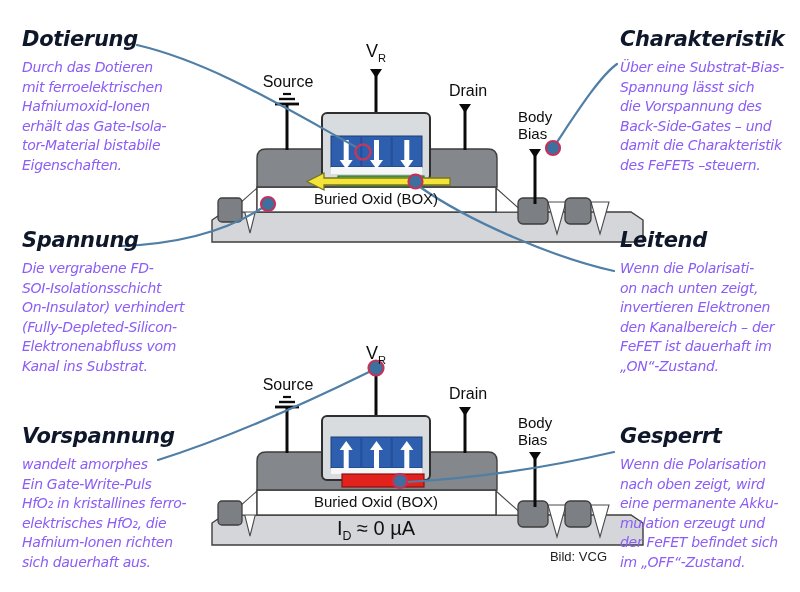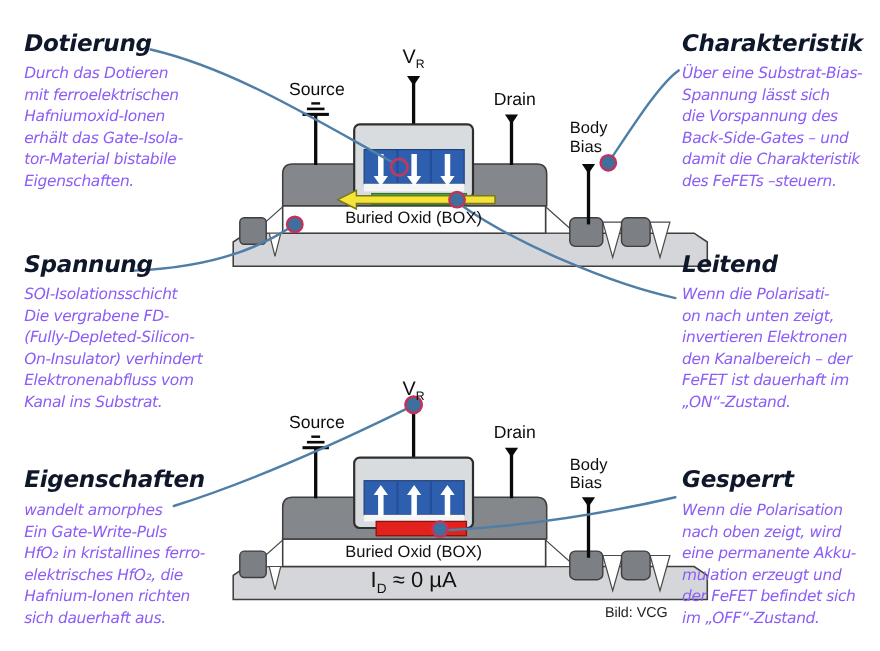--- a/index.html
+++ b/index.html
@@ -153,30 +153,30 @@
     <div class="bline">Durch das Dotieren</div>
     <div class="bline">mit ferroelektrischen</div>
     <div class="bline">Hafniumoxid-Ionen</div>
     <div class="bline">erhält das Gate-Isola-</div>
     <div class="bline">tor-Material bistabile</div>
     <div class="bline">Eigenschaften.</div>
   </div>
 
   <div class="callout" style="left:22px;top:228px;">
     <div class="ttl">Spannung</div>
+    <div class="bline">Die vergrabene FD-</div>
     <div class="bline">SOI-Isolationsschicht</div>
-    <div class="bline">Die vergrabene FD-</div>
+    <div class="bline">On-Insulator) verhindert</div>
     <div class="bline">(Fully-Depleted-Silicon-</div>
-    <div class="bline">On-Insulator) verhindert</div>
     <div class="bline">Elektronenabfluss vom</div>
     <div class="bline">Kanal ins Substrat.</div>
   </div>
 
   <div class="callout" style="left:22px;top:424px;">
-    <div class="ttl">Eigenschaften</div>
+    <div class="ttl">Vorspannung</div>
     <div class="bline">wandelt amorphes</div>
     <div class="bline">Ein Gate-Write-Puls</div>
     <div class="bline">HfO₂ in kristallines ferro-</div>
     <div class="bline">elektrisches HfO₂, die</div>
     <div class="bline">Hafnium-Ionen richten</div>
     <div class="bline">sich dauerhaft aus.</div>
   </div>
 
   <div class="callout" style="left:620px;top:27px;">
     <div class="ttl">Charakteristik</div>

